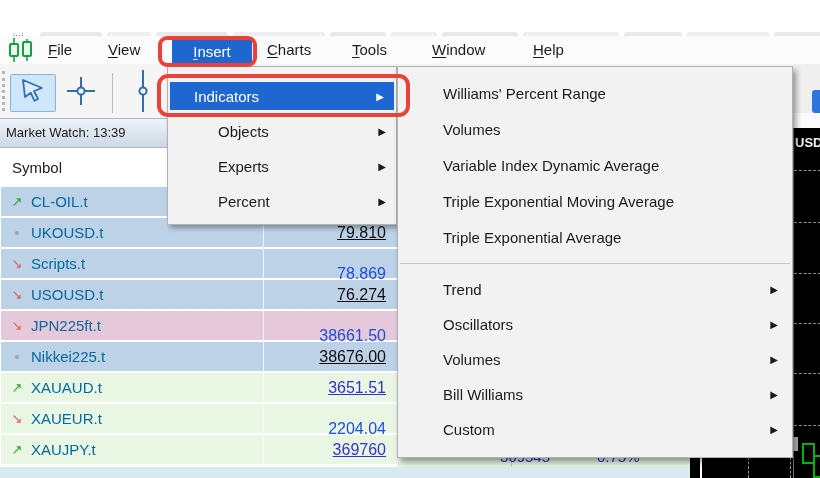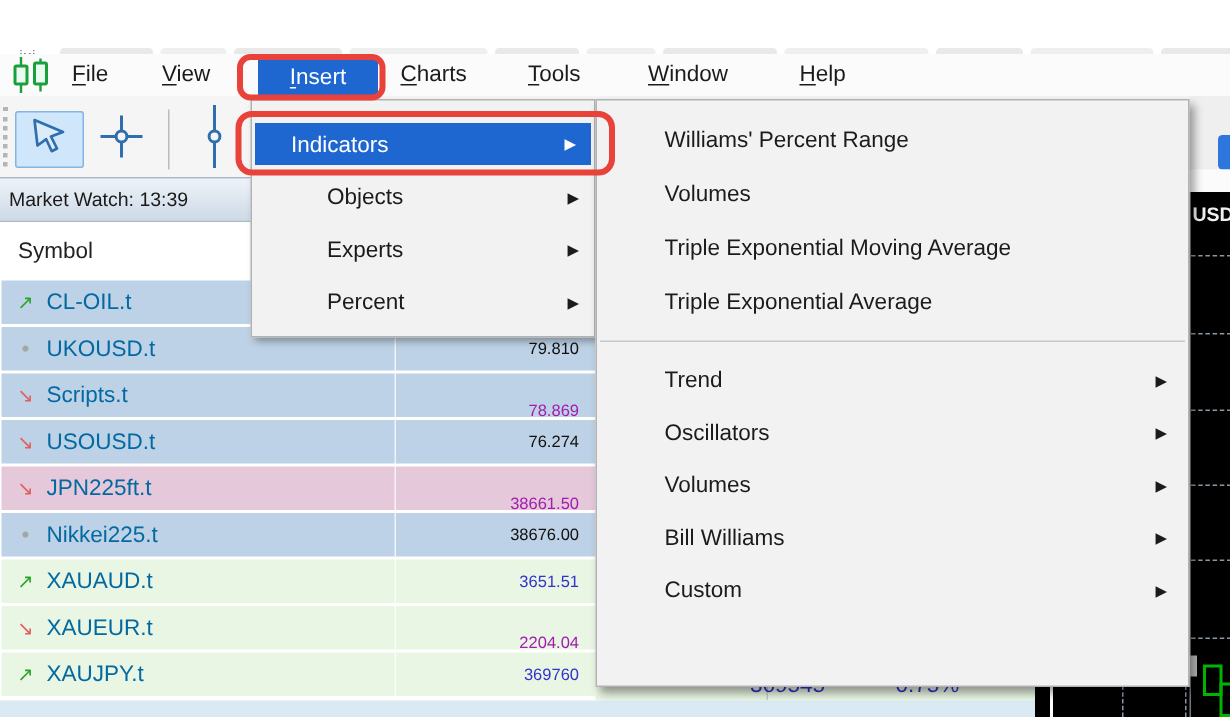--- a/index.html
+++ b/index.html
@@ -44,23 +44,23 @@
   .mw-rows{position:absolute;left:1px;top:187px;width:396px;}
   .mw-row{position:relative;height:29px;margin-bottom:2px;display:flex;align-items:center;}
   .mw-row.blue{background:#bdd2e6;}
   .mw-row.pink{background:#e5c8da;}
   .mw-row.green{background:#e9f6e3;}
   .mw-icon{width:20px;margin-left:6px;font-size:13px;text-align:center;}
   .mw-icon.up{color:#2aa52a;}
   .mw-icon.down{color:#e06060;}
   .mw-icon.flat{color:#a5a5a5;font-size:15px;}
   .mw-sym{margin-left:4px;font-size:15px;color:#0369a1;}
-  .mw-price{position:absolute;right:11px;font-size:11px;}
+  .mw-price{position:absolute;right:11px;font-size:16px;text-decoration:underline;}
   .mw-price.up{color:#3333cc;}
-  .mw-price.down{color:#a21caf;margin-top:20px;}
+  .mw-price.down{color:#1d4ed8;margin-top:20px;}
   .mw-price.neutral{color:#101010;}
   .mw-colsep{position:absolute;left:263px;top:187px;width:1px;height:278px;background:rgba(255,255,255,.75);}
 
   .mw-clip{position:absolute;left:397px;top:457px;width:293px;height:10px;background:#e9f6e3;overflow:hidden;}
   .clip-bid{position:absolute;left:103px;top:-9px;font-size:15px;color:#3333cc;}
   .clip-chg{position:absolute;left:200px;top:-9px;font-size:15px;color:#3333cc;}
   .clip-sep{position:absolute;left:114px;top:0;width:1px;height:10px;background:#c2cfc4;}
   .mw-bottom{position:absolute;left:0;top:467px;width:690px;height:11px;background:#d9eaf3;}
 
   
@@ -273,20 +273,23 @@
   </div>
 
   <div class="submenu">
     <div class="sm-item">
       <span>Williams' Percent Range</span>
     </div>
     <div class="sm-item">
       <span>Volumes</span>
     </div>
     <div class="sm-item">
+      <span>Variable Index Dynamic Average</span>
+    </div>
+    <div class="sm-item">
       <span>Triple Exponential Moving Average</span>
     </div>
     <div class="sm-item">
       <span>Triple Exponential Average</span>
     </div>
     <div class="sm-sep"></div>
     <div class="sm-group">
       <span>Trend</span>
       <span class="arr">▶</span>
     </div>

